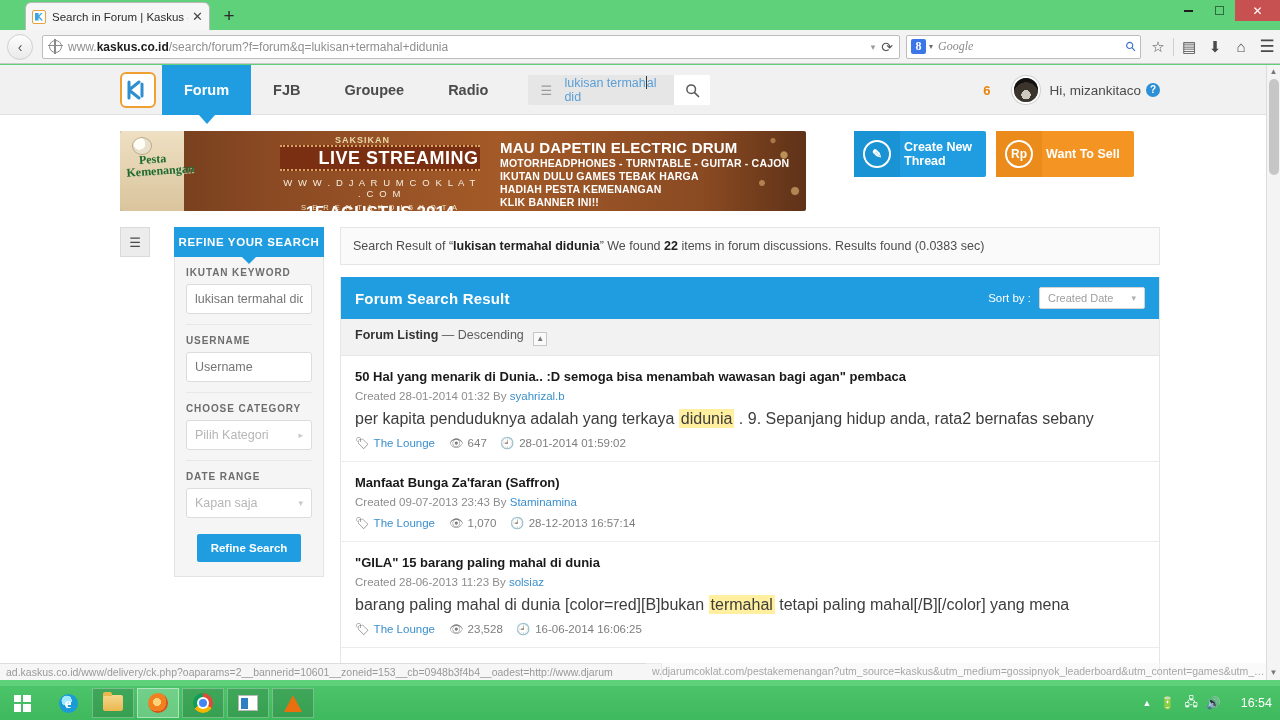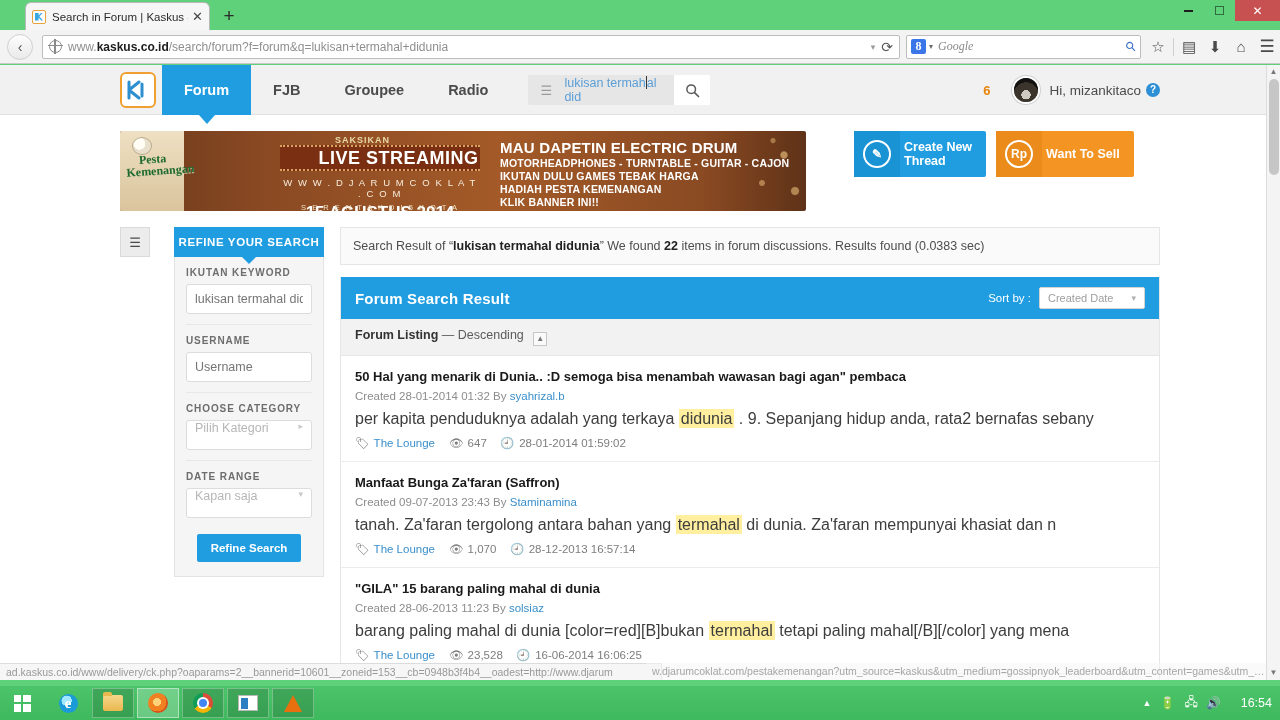--- a/index.html
+++ b/index.html
@@ -171,21 +171,21 @@
      text-align: center; padding: 9px 0; position: relative; }
   .refine-head::after { content:""; position:absolute; left:50%; margin-left:-7px; bottom:-7px;
      border-left:7px solid transparent; border-right:7px solid transparent; border-top:7px solid #1f9de0;}
   .panel { background: #f5f5f5; border: 1px solid #e3e3e3; border-top: none; padding: 10px 11px 14px; }
   .fgroup { padding-bottom: 10px; border-bottom: 1px solid #e8e8e8; margin-bottom: 10px; }
   .fgroup:last-of-type { border-bottom: none; margin-bottom: 6px;}
   .flabel { font-size: 10px; font-weight: bold; color: #6d6d6d; letter-spacing: .9px; margin-bottom: 6px; }
   .finput { width: 100%; height: 30px; background: #fff; border: 1px solid #dcdcdc; border-radius: 3px;
     font-size: 12.5px; color: #b6b6b6; padding: 0 8px; font-family: "Liberation Sans", sans-serif; }
   .fselect { width:100%; height:30px; background:#fff; border:1px solid #dcdcdc; border-radius:3px;
-    display:flex; padding: 0 8px; font-size:12.5px; color:#b6b6b6; cursor:pointer;}
+    display:flex; align-items:center; padding: 0 8px; font-size:12.5px; color:#b6b6b6; cursor:pointer;}
   .fselect .car { margin-left:auto; color:#c8c8c8; font-size: 9px; }
   .refinebtn { display:block; margin: 0 auto; background:#1f9de0; color:#fff; border:none; border-radius:2px;
     font-size: 11.5px; font-weight:bold; padding: 8px 14px; cursor:pointer; font-family:"Liberation Sans", sans-serif;}
 
   .main { flex: 1 1 auto; margin-left: 16px; }
   .resultbar { background: #fafafa; border: 1px solid #e6e6e6; padding: 11px 12px; font-size: 12.5px; color: #4d4d4d; }
   .resultbar b { color: #222; }
   .rescard { margin-top: 12px; border: 1px solid #e6e6e6; border-top:none; }
   .rescard-head { background: #1f9de0; color: #fff; padding: 10px 14px; display: flex; align-items: center; }
   .rescard-head h2 { font-size: 15px; font-weight: bold; letter-spacing: .2px;}
@@ -434,21 +434,20 @@
               <span class="g">
                   <span>🕘</span>
                   <span>28-01-2014 01:59:02</span>
                 </span>
             </div>
           </div>
 
           <div class="item">
             <div class="title">Manfaat Bunga Za'faran (Saffron)</div>
             <div class="meta"><span>Created 09-07-2013 23:43 By</span> <a href="#">Staminamina</a></div>
-            <div class="snippet"><span>tanah. Za'faran tergolong antara bahan yang </span><span class="hl">termahal</span><span> di dunia. Za'faran mempunyai khasiat dan n</span></div>
             <div class="foot">
               <span class="g">
                   <span>🏷</span>
                   <a href="#" class="tag">The Lounge</a>
                 </span>
               <span class="g">
                   <span>👁</span>
                   <span>1,070</span>
                 </span>
               <span class="g">

